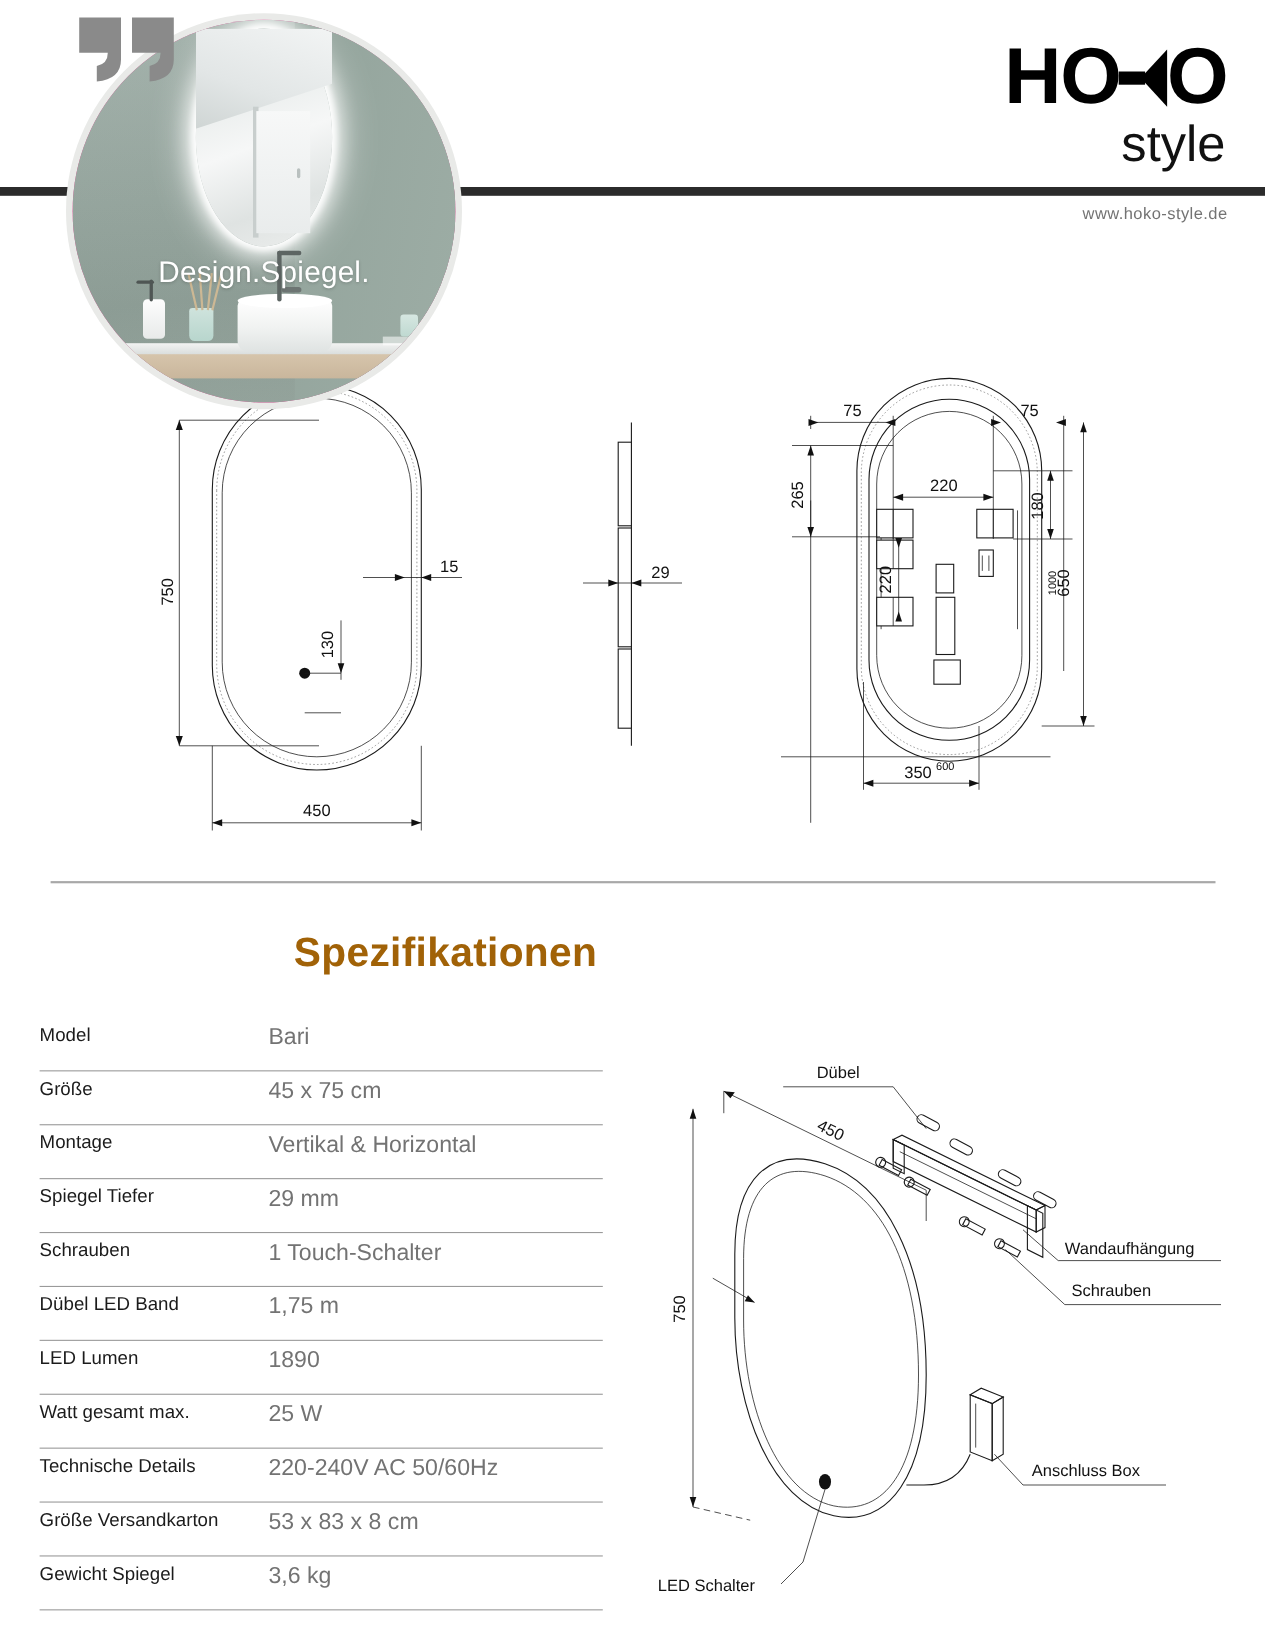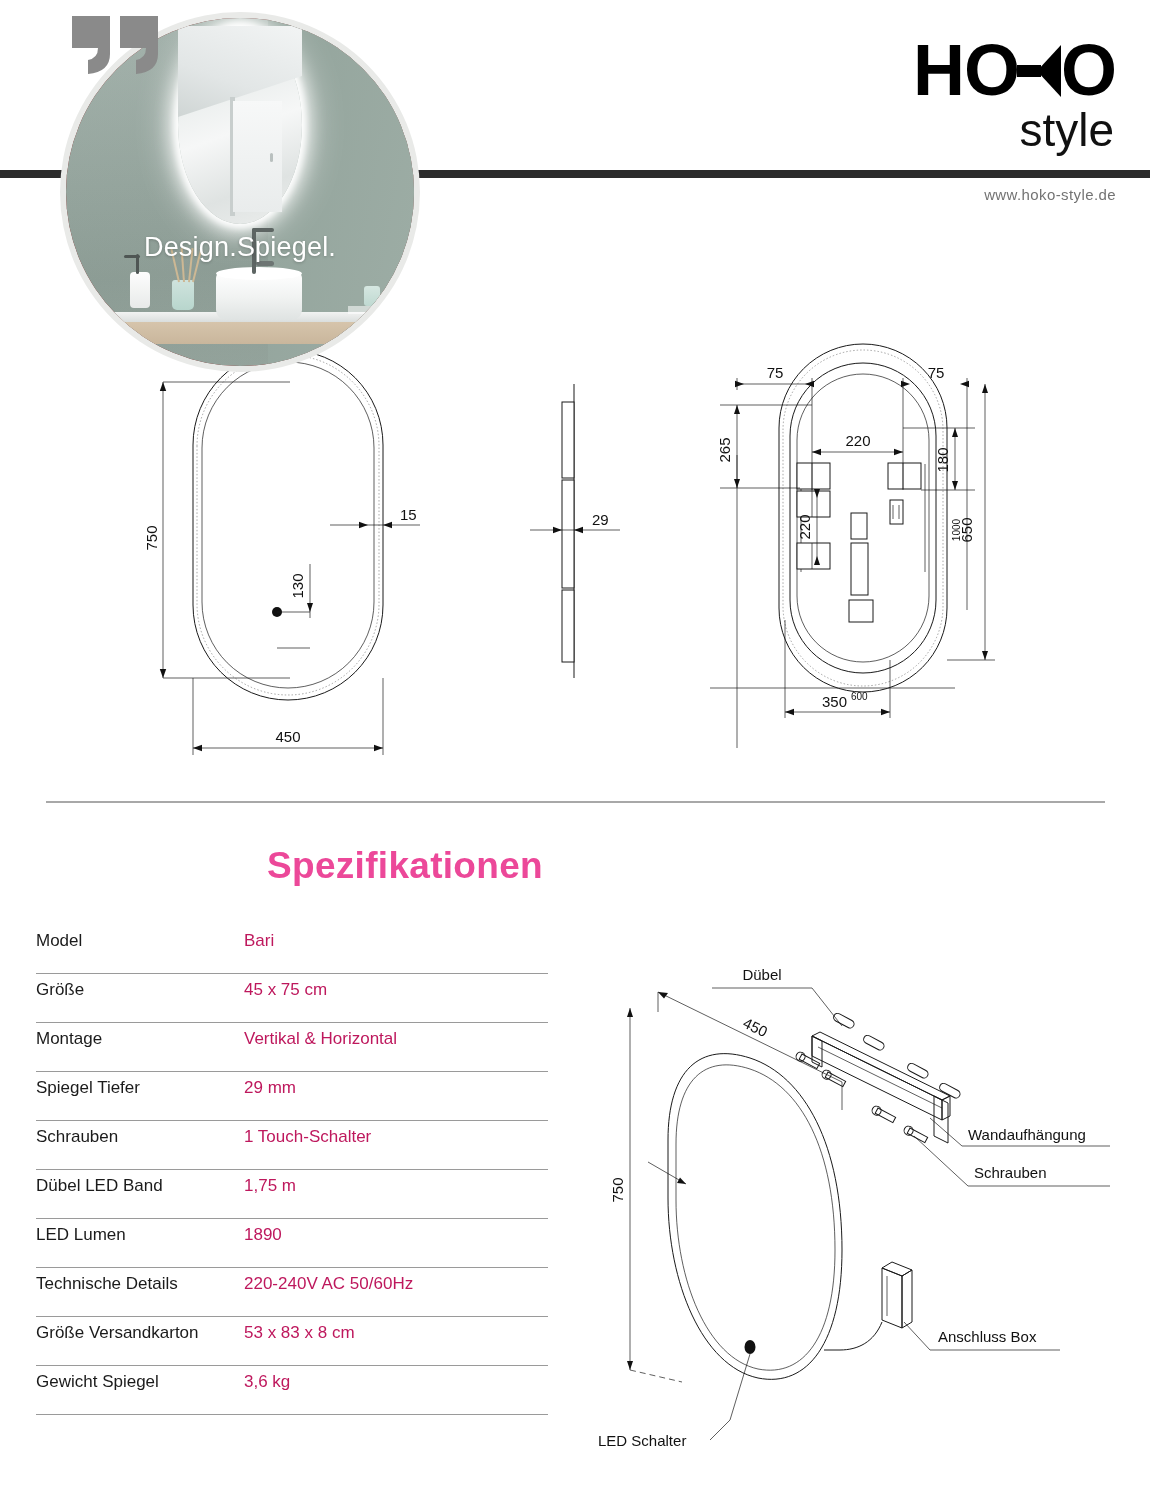--- a/index.html
+++ b/index.html
@@ -32,21 +32,21 @@
 
   
   #hero-circle {
     position: absolute;
     left: 66px; top: 18px;
     width: 348px; height: 348px;
     border-radius: 50%;
     overflow: hidden;
     z-index: 2;
     box-shadow: 0 0 0 6px #e9eae8;
-    background: #7f1d1d;
+    background: #ec4899;
   }
   #hero-photo {
     position: absolute;
     inset: 0;
     background:
       linear-gradient(180deg, rgba(255,255,255,0.10) 0%, rgba(0,0,0,0.05) 100%),
       linear-gradient(175deg, #9aaaa3 0%, #93a49c 45%, #8fa098 70%, #9dada5 100%);
   }
   
   #hero-wall-right {
@@ -227,21 +227,21 @@
   }
 
   
   #spec-title {
     position: absolute;
     left: 0; top: 845px;
     width: 810px;
     text-align: center;
     font-size: 37px;
     font-weight: bold;
-    color: #ec4899;
+    color: #a16207;
     letter-spacing: 0.3px;
   }
 
   #spec-table {
     position: absolute;
     left: 36px; top: 925px;
     width: 512px;
   }
   .spec-row {
     position: relative;
@@ -250,22 +250,22 @@
   }
   .spec-label {
     position: absolute;
     left: 0; top: 6px;
     font-size: 17px;
     color: #1b1b1b;
   }
   .spec-value {
     position: absolute;
     left: 208px; top: 6px;
-    font-size: 17px;
-    color: #be185d;
+    font-size: 21px;
+    color: #737373;
   }
 
   
   #install-diagram {
     position: absolute;
     left: 590px; top: 950px;
     width: 560px; height: 540px;
   }
 
   svg { display: block; overflow: visible; }
@@ -500,20 +500,24 @@
     <span class="spec-label">Schrauben</span>
     <span class="spec-value">1 Touch-Schalter</span>
   </div>
   <div class="spec-row">
     <span class="spec-label">Dübel LED Band</span>
     <span class="spec-value">1,75 m</span>
   </div>
   <div class="spec-row">
     <span class="spec-label">LED Lumen</span>
     <span class="spec-value">1890</span>
+  </div>
+  <div class="spec-row">
+    <span class="spec-label">Watt gesamt max.</span>
+    <span class="spec-value">25 W</span>
   </div>
   <div class="spec-row">
     <span class="spec-label">Technische Details</span>
     <span class="spec-value">220-240V AC 50/60Hz</span>
   </div>
   <div class="spec-row">
     <span class="spec-label">Größe Versandkarton</span>
     <span class="spec-value">53 x 83 x 8 cm</span>
   </div>
   <div class="spec-row">

